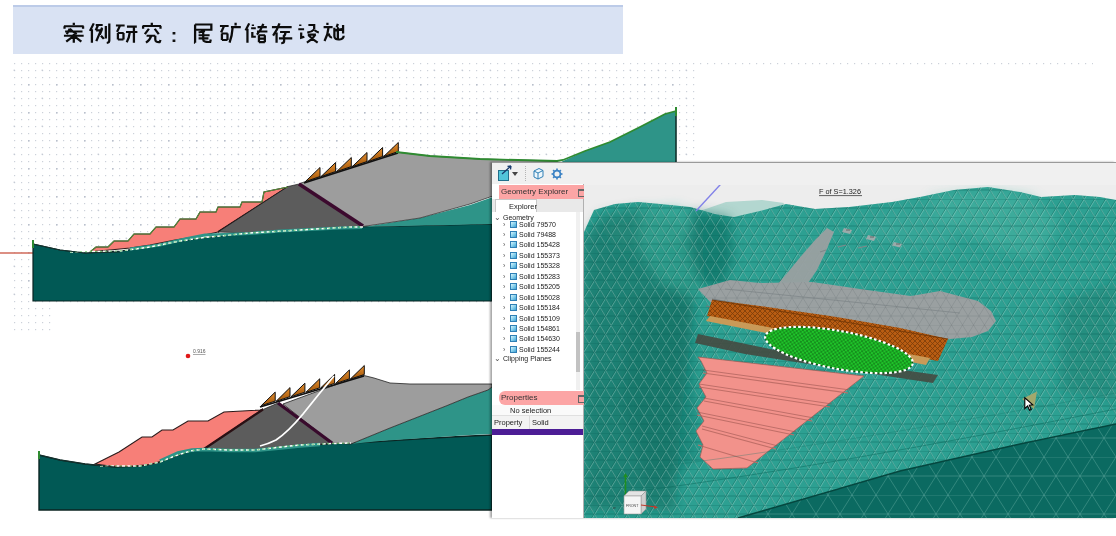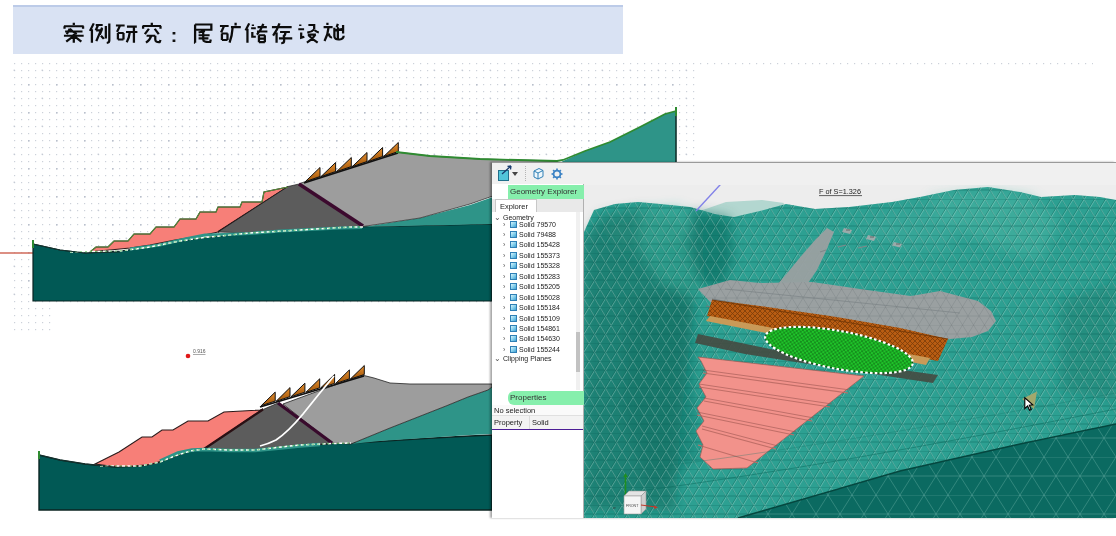--- a/index.html
+++ b/index.html
@@ -1,20 +1,20 @@
 <!DOCTYPE html>
 <html><head><meta charset="utf-8"><style>
 html,body{margin:0;padding:0;width:1116px;height:536px;background:#fff;overflow:hidden;
 font-family:"Liberation Sans",sans-serif;}
 #titlebox{position:absolute;left:13px;top:5px;width:610px;height:47px;background:#d9e2f3;border-top:2px solid #bccbe8;}
 .abs{position:absolute;}
 #win{position:absolute;left:492px;top:162px;width:624px;height:355px;background:#f0f0f0;border-top:1px solid #9a9a9a;box-shadow:-2px 0 2px rgba(0,0,0,0.35);}
 #toolbar{position:absolute;left:0;top:0;width:624px;height:21px;background:#f0f0f0;}
 #panel{position:absolute;left:0;top:21px;width:91px;height:334px;background:#fff;border-right:1px solid #b0b0b0;}
-.phead{position:absolute;left:16px;width:91px;height:14px;background:#86efac;color:#333;font-size:8px;line-height:14px;padding-left:2px;box-sizing:border-box;}
+.phead{position:absolute;left:7px;width:91px;height:14px;background:#fca5a5;color:#333;font-size:8px;line-height:14px;padding-left:2px;box-sizing:border-box;}
 .dock{position:absolute;right:4px;top:4px;width:6px;height:5px;border:1px solid #666;border-top-width:2px;}
 .trow{position:absolute;left:0;height:10px;font-size:7px;line-height:10px;color:#222;white-space:nowrap;}
 .cube{display:inline-block;width:7px;height:7px;vertical-align:-1px;margin-right:2px;
 background:linear-gradient(135deg,#d9f2fb 0%,#8fd4ee 45%,#3fa3d6 100%);border:1px solid #2f7fb5;box-sizing:border-box;}
 .expn{color:#555;display:inline-block;width:7px;font-size:7px;}
 #vp{position:absolute;left:92px;top:22px;}
 </style></head>
 <body>
 <div id="titlebox"></div>
 <svg class="abs" id="titletext" style="left:60px;top:17px" width="300" height="28" viewBox="0 0 300 28">
@@ -153,42 +153,42 @@
           <line x1="2.5" y1="2.5" x2="4.1" y2="4.1"></line>
           <line x1="9.9" y1="9.9" x2="11.5" y2="11.5"></line>
           <line x1="11.5" y1="2.5" x2="9.9" y2="4.1"></line>
           <line x1="2.5" y1="11.5" x2="4.1" y2="9.9"></line>
         </g>
       </svg>
 </div>
 <div id="panel">
 <div class="phead" style="top:1px;">Geometry Explorer<span class="dock"></span></div>
 <div class="abs" style="left:0;top:15px;width:91px;height:13px;background:#e9e9e9;">
-<div class="abs" style="left:3px;top:0;width:42px;height:13px;background:#fff;border:1px solid #c8c8c8;border-bottom:none;font-size:7.5px;line-height:13px;padding-left:4px;box-sizing:border-box;color:#222;">Explorer</div>
+<div class="abs" style="left:3px;top:0;width:42px;height:13px;background:#fff;border:1px solid #c8c8c8;border-bottom:none;font-size:7.5px;line-height:13px;padding-left:13px;box-sizing:border-box;color:#222;">Explorer</div>
 </div>
 <div id="tree" class="abs" style="left:0;top:28px;width:91px;height:178px;background:#fff;">
         <div class="trow" style="top:1px;left:2px;"><span class="expn" style="font-size:8px;">⌄</span> Geometry</div>
         <div class="trow" style="top:7.5px;left:11px;"><span class="expn">›</span><span class="cube"></span>Solid 79570</div>
         <div class="trow" style="top:17.9px;left:11px;"><span class="expn">›</span><span class="cube"></span>Solid 79488</div>
         <div class="trow" style="top:28.4px;left:11px;"><span class="expn">›</span><span class="cube"></span>Solid 155428</div>
         <div class="trow" style="top:38.8px;left:11px;"><span class="expn">›</span><span class="cube"></span>Solid 155373</div>
         <div class="trow" style="top:49.3px;left:11px;"><span class="expn">›</span><span class="cube"></span>Solid 155328</div>
         <div class="trow" style="top:59.8px;left:11px;"><span class="expn">›</span><span class="cube"></span>Solid 155283</div>
         <div class="trow" style="top:70.2px;left:11px;"><span class="expn">›</span><span class="cube"></span>Solid 155205</div>
         <div class="trow" style="top:80.6px;left:11px;"><span class="expn">›</span><span class="cube"></span>Solid 155028</div>
         <div class="trow" style="top:91.1px;left:11px;"><span class="expn">›</span><span class="cube"></span>Solid 155184</div>
         <div class="trow" style="top:101.6px;left:11px;"><span class="expn">›</span><span class="cube"></span>Solid 155109</div>
         <div class="trow" style="top:112.0px;left:11px;"><span class="expn">›</span><span class="cube"></span>Solid 154861</div>
         <div class="trow" style="top:122.4px;left:11px;"><span class="expn">›</span><span class="cube"></span>Solid 154630</div>
         <div class="trow" style="top:132.9px;left:11px;"><span class="expn">›</span><span class="cube"></span>Solid 155244</div>
         <div class="trow" style="top:142.0px;left:2px;"><span class="expn" style="font-size:8px;">⌄</span> Clipping Planes</div>
       </div>
 <div class="phead" style="top:207px;border-radius:6px;">Properties<span class="dock"></span></div>
-<div class="abs" style="left:0;top:221px;width:91px;height:11px;background:#fafafa;font-size:7.5px;line-height:11px;padding-left:2px;box-sizing:border-box;color:#222;border-bottom:1px solid #e0e0e0;">No selection</div>
-<div class="abs" style="left:0;top:232px;width:91px;height:13px;background:#f3f3f3;font-size:7.5px;line-height:13px;color:#222;border-bottom:1px solid #4c1d95;">
+<div class="abs" style="left:0;top:221px;width:91px;height:11px;background:#fafafa;font-size:7.5px;line-height:11px;padding-left:18px;box-sizing:border-box;color:#222;border-bottom:1px solid #e0e0e0;">No selection</div>
+<div class="abs" style="left:0;top:232px;width:91px;height:13px;background:#f3f3f3;font-size:7.5px;line-height:13px;color:#222;border-bottom:6px solid #4c1d95;">
 <span style="padding-left:2px;">Property</span><span style="position:absolute;left:40px;">Solid</span>
 <div class="abs" style="left:37px;top:0;width:1px;height:13px;background:#dcdcdc;"></div>
 </div>
 <div class="abs" style="left:84px;top:28px;width:4px;height:178px;background:#f0f0f0;">
         <div class="abs" style="left:0;top:120px;width:4px;height:40px;background:#c2c2c2;"></div>
       </div>
 </div>
 <svg id="vp" width="532" height="333" viewBox="584 184 532 333" preserveAspectRatio="none">
 <defs>
 <pattern id="tri" width="11" height="18" patternUnits="userSpaceOnUse">

